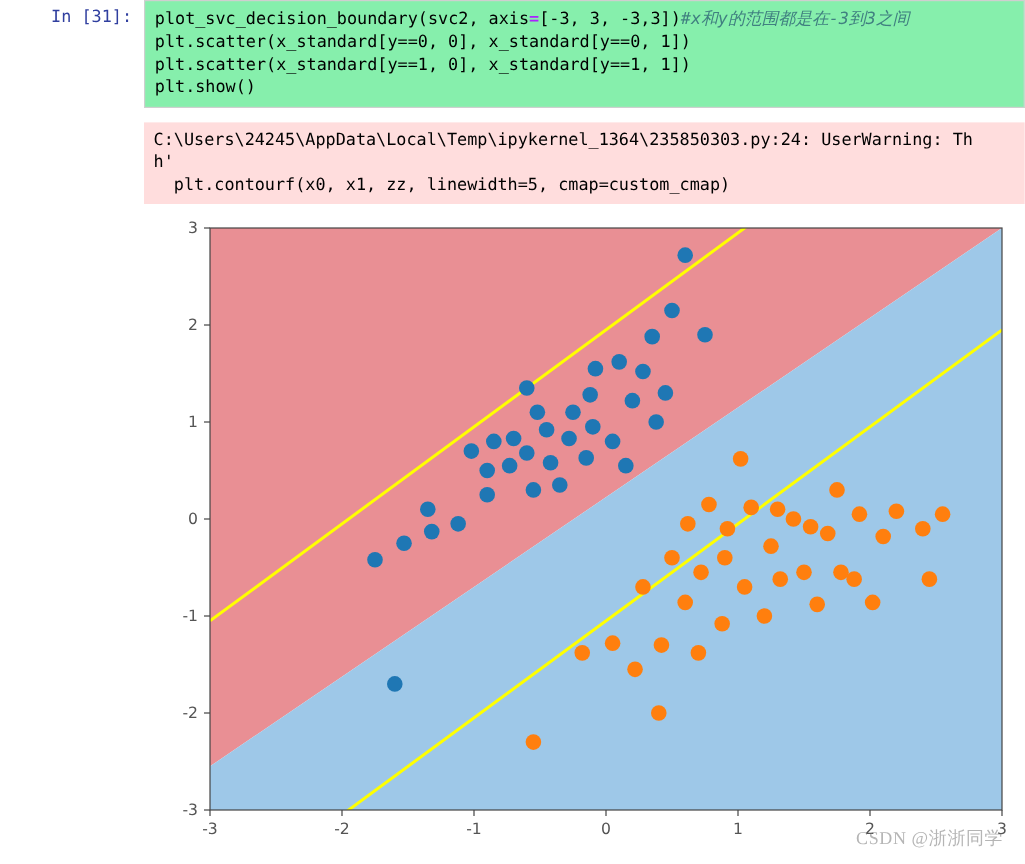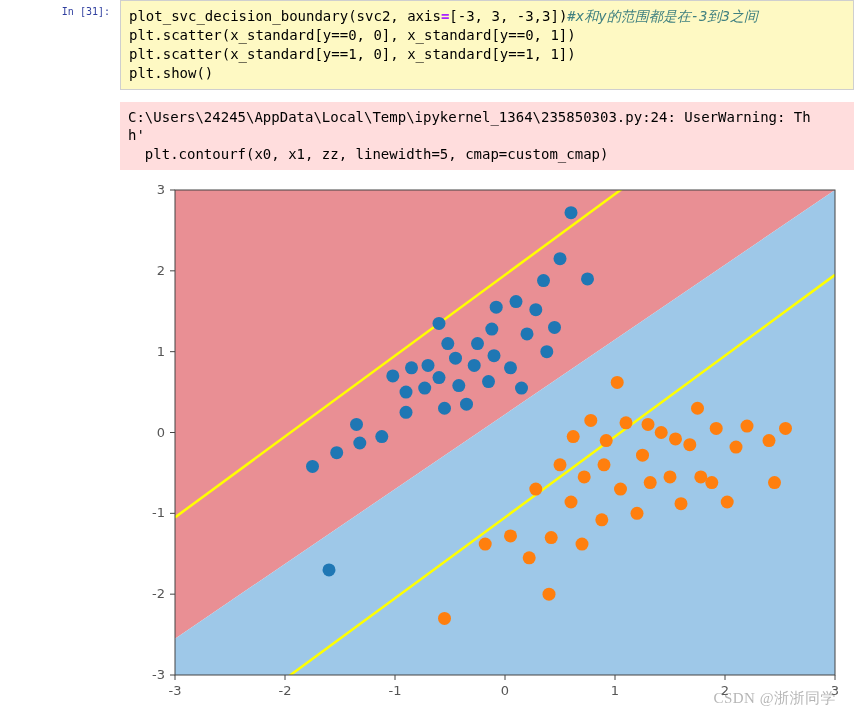--- a/index.html
+++ b/index.html
@@ -12,26 +12,26 @@
       overflow: hidden;
       position: relative;
     }
     .cell { display: flex; }
     .prompt {
       width: 120px;
       flex-shrink: 0;
       text-align: right;
       padding: 6px 10px 0 0;
       font-family: "Consolas", "Monaco", monospace;
-      font-size: 10px;
+      font-size: 14px;
       color: #303F9F;
     }
     .code-input {
       flex: 1;
-      background: #fef9c3;
+      background: #86efac;
       border: 1px solid #cfcfcf;
       padding: 6px 8px;
       font-family: "Consolas", "Monaco", monospace;
       font-size: 14px;
       line-height: 1.35;
       white-space: pre;
       overflow: hidden;
     }
     .tok-fn { color: #000; }
     .tok-var { color: #000; }

